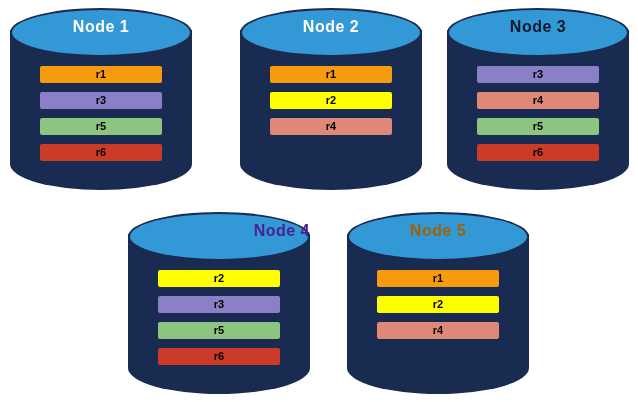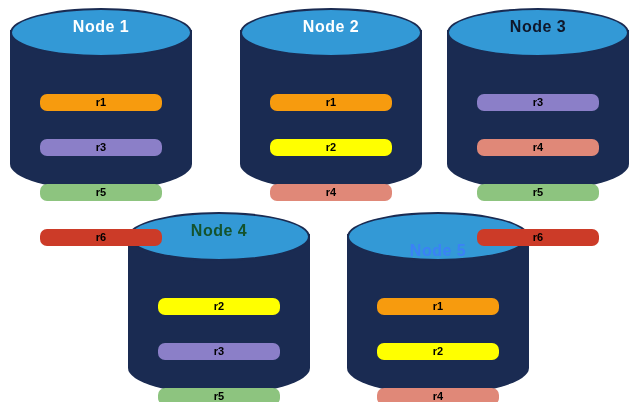--- a/index.html
+++ b/index.html
@@ -70,28 +70,27 @@
     left: 30px;
     top: 58px;
     width: 122px;
     z-index: 2;
   }
 
   .bar {
     position: relative;
     height: 17px;
     margin-bottom: 9px;
-    border-radius: 7px;
+    border-radius: 2px;
     color: #000000;
     font-size: 11px;
     font-weight: bold;
     text-align: center;
     line-height: 17px;
     box-sizing: border-box;
-    margin-top: 28px;
   }
 </style>
 </head>
 <body style="background: rgb(255, 255, 255);">
 
 <div id="diagram">
     <div class="node" style="left: 10px; top: 8px;">
       <div class="cyl-body" style="background: rgb(26, 43, 82);"></div>
       <div class="cyl-top" style="background: rgb(51, 153, 214);"></div>
       <div class="node-title" style="color: rgb(255, 255, 255);">Node  1</div>
@@ -119,31 +118,31 @@
       <div class="bars">
         <div class="bar" style="background: rgb(139, 127, 200); color: rgb(0, 0, 0);">r3</div>
         <div class="bar" style="background: rgb(224, 136, 120); color: rgb(0, 0, 0);">r4</div>
         <div class="bar" style="background: rgb(141, 196, 127); color: rgb(0, 0, 0);">r5</div>
         <div class="bar" style="background: rgb(204, 59, 40); color: rgb(0, 0, 0);">r6</div>
       </div>
     </div>
     <div class="node" style="left: 128px; top: 212px;">
       <div class="cyl-body" style="background: rgb(26, 43, 82);"></div>
       <div class="cyl-top" style="background: rgb(51, 153, 214);"></div>
-      <div class="node-title" style="color: #14532d;">Node  4</div>
+      <div class="node-title" style="color: #4c1d95; text-align: right;">Node  4</div>
       <div class="bars">
         <div class="bar" style="background: rgb(255, 255, 0); color: rgb(0, 0, 0);">r2</div>
         <div class="bar" style="background: rgb(139, 127, 200); color: rgb(0, 0, 0);">r3</div>
         <div class="bar" style="background: rgb(141, 196, 127); color: rgb(0, 0, 0);">r5</div>
         <div class="bar" style="background: rgb(204, 59, 40); color: rgb(0, 0, 0);">r6</div>
       </div>
     </div>
     <div class="node" style="left: 347px; top: 212px;">
       <div class="cyl-body" style="background: rgb(26, 43, 82);"></div>
       <div class="cyl-top" style="background: rgb(51, 153, 214);"></div>
-      <div class="node-title" style="color: #3b82f6; margin-top: 20px;">Node  5</div>
+      <div class="node-title" style="color: #a16207;">Node  5</div>
       <div class="bars">
         <div class="bar" style="background: rgb(247, 155, 14); color: rgb(0, 0, 0);">r1</div>
         <div class="bar" style="background: rgb(255, 255, 0); color: rgb(0, 0, 0);">r2</div>
         <div class="bar" style="background: rgb(224, 136, 120); color: rgb(0, 0, 0);">r4</div>
       </div>
     </div>
   </div>
 
 </body></html>

